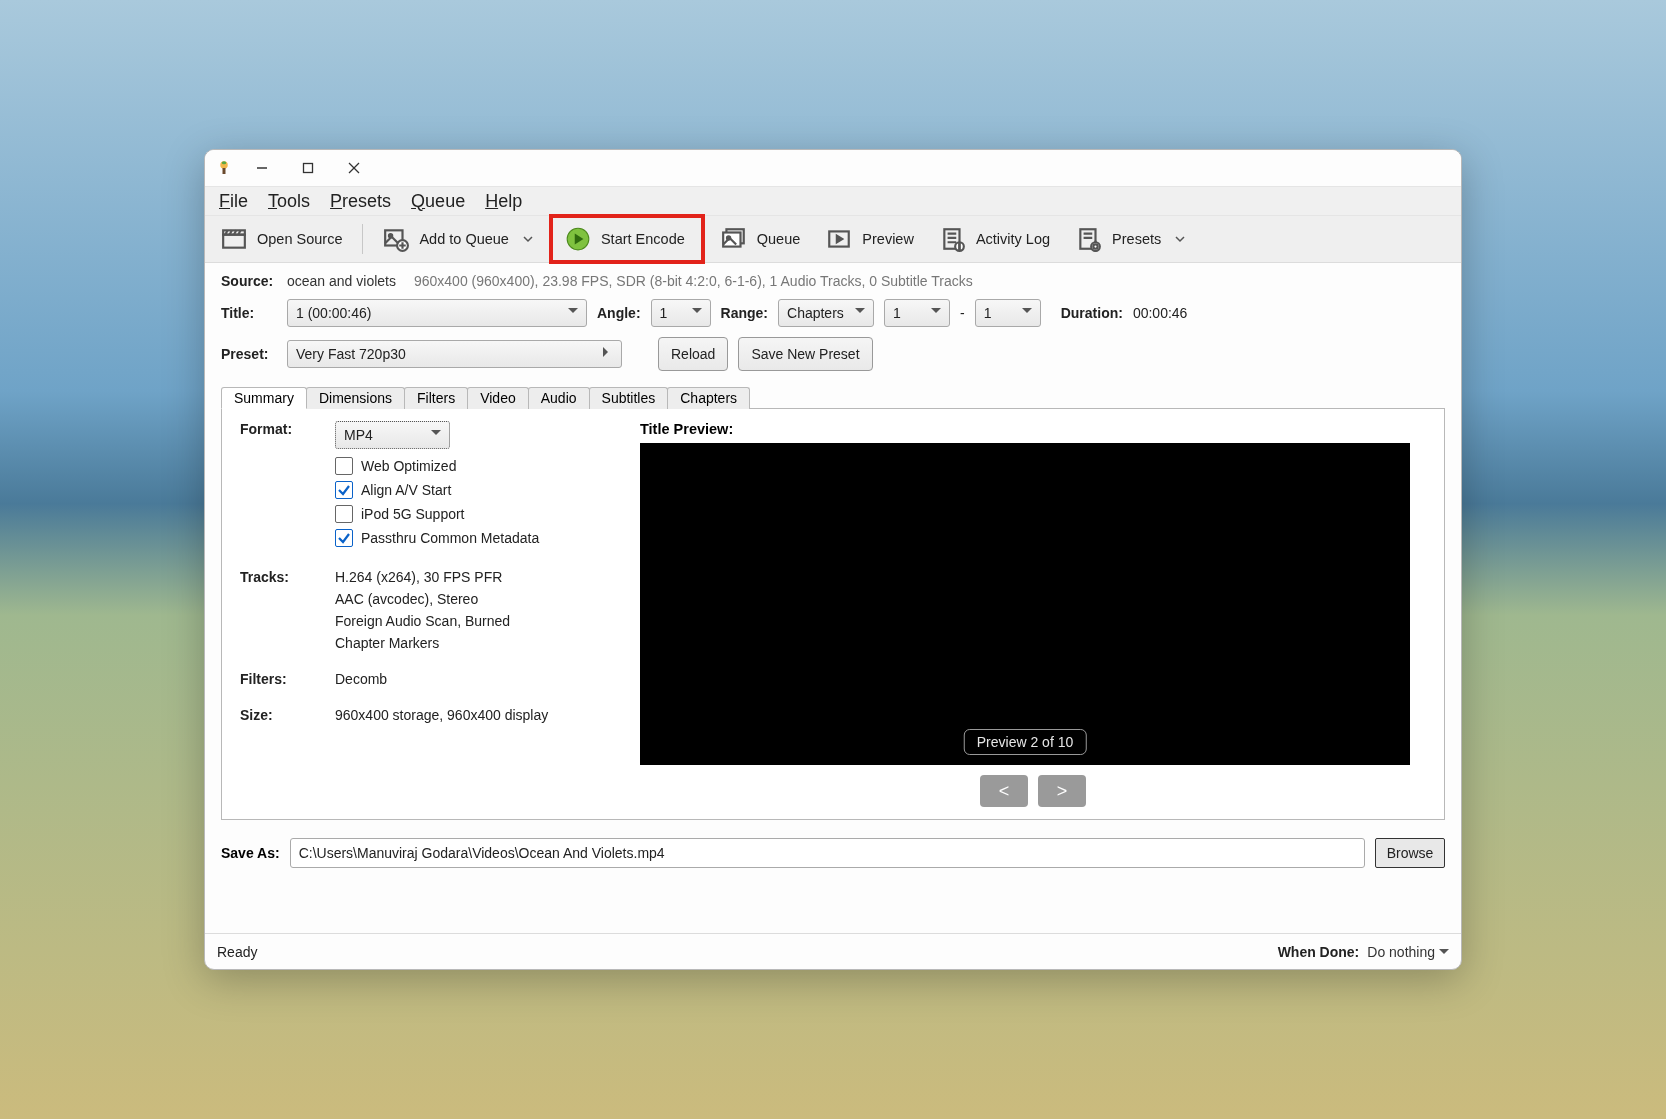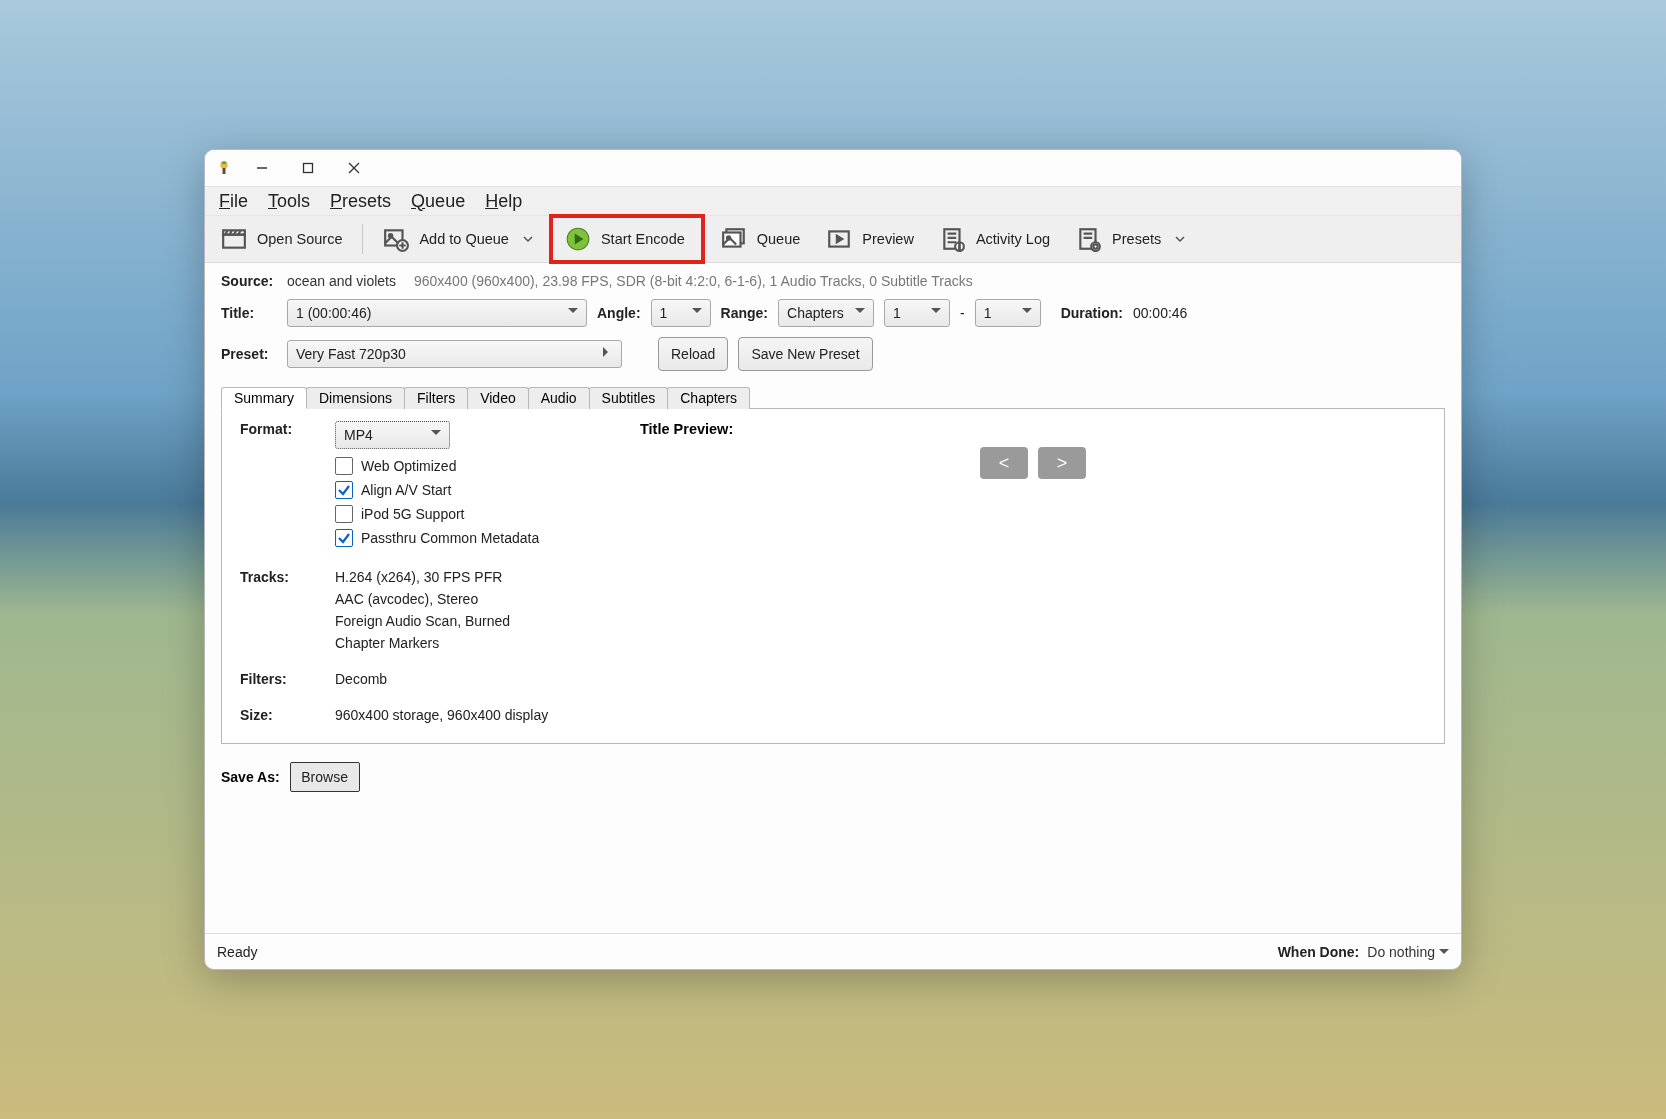--- a/index.html
+++ b/index.html
@@ -344,30 +344,34 @@
             <span class="fval">Decomb</span>
           </div>
           <div style="height:12px"></div>
           <div class="field-row">
             <span class="flabel">Size:</span>
             <span class="fval">960x400 storage, 960x400 display</span>
           </div>
         </div>
         <div class="rightcol">
           <div class="preview-label">Title Preview:</div>
+          <div class="preview-box">
+            <div class="preview-chip">Preview 2 of 10</div>
+          </div>
           <div class="preview-nav">
             <div class="navbtn">&lt;</div>
             <div class="navbtn">&gt;</div>
           </div>
         </div>
       </div>
     </div>
 
     <div class="saveas-row">
       <span class="label">Save As:</span>
+      <input class="saveas-input" value="C:\Users\Manuviraj Godara\Videos\Ocean And Violets.mp4" style="">
       <button class="browse-btn">Browse</button>
     </div>
   </div>
 
   <div class="statusbar">
     <span>Ready</span>
     <div class="whendone">
       <span style="font-weight:600">When Done:</span>
       <span class="dd">
           <span>Do nothing</span>

